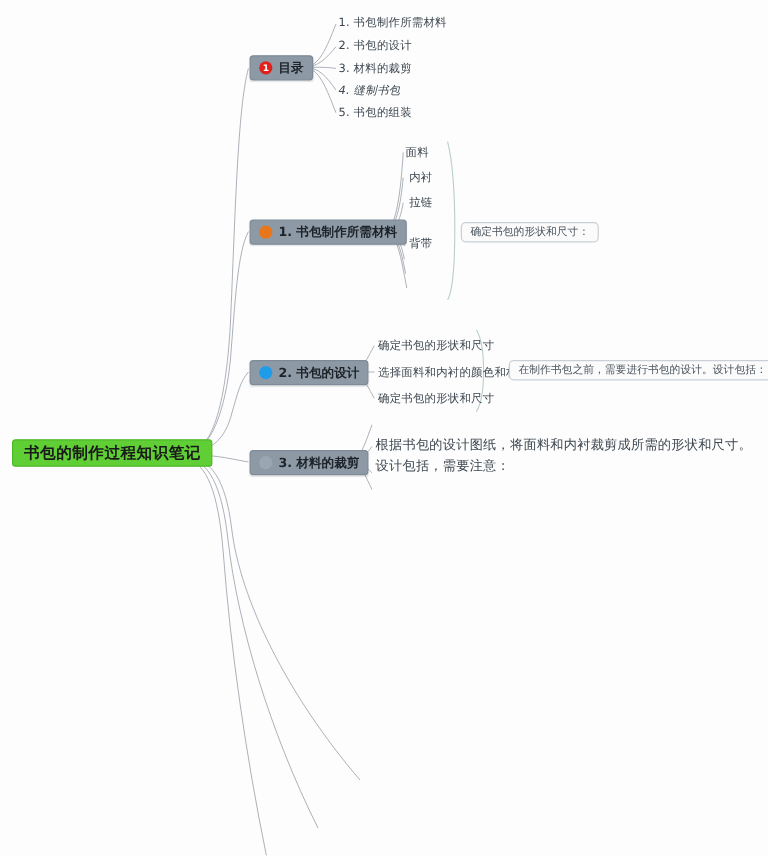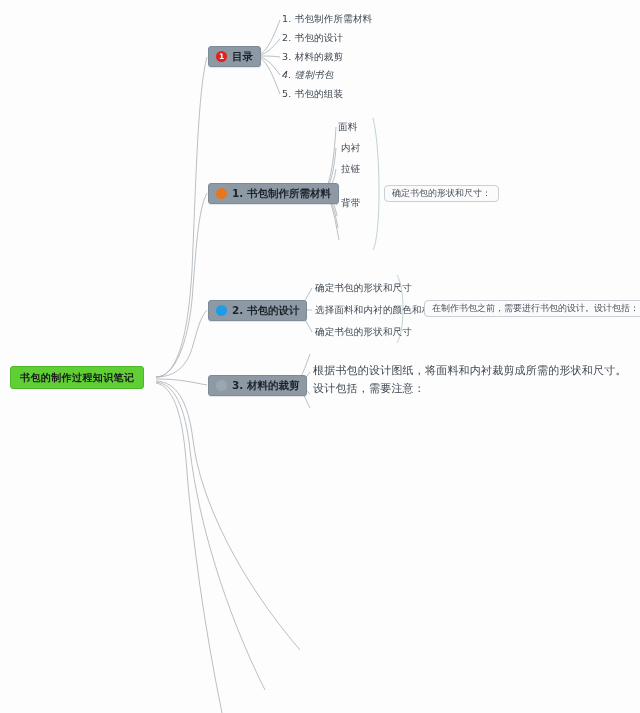--- a/index.html
+++ b/index.html
@@ -7,21 +7,21 @@
        font-family:"DejaVu Sans","Liberation Sans",sans-serif;}
   #canvas{position:absolute;left:0;top:0;width:640px;height:713px;}
   svg.edges{position:absolute;left:0;top:0;width:640px;height:713px;pointer-events:none;}
 
   .node{position:absolute;box-sizing:border-box;display:flex;align-items:center;
         white-space:nowrap;}
 
   
   .root{left:10px;top:366px;height:23px;padding:0 9px;
         background:#5fcf35;border:1px solid #4cb827;border-radius:3px;
-        color:#1a1a1a;font-size:10px;font-weight:bold;letter-spacing:.4px;}
+        color:#1a1a1a;font-size:13px;font-weight:bold;letter-spacing:.4px;}
 
   
   .main{height:21px;padding:0 7px;border-radius:3px;
         background:#8d9aa6;border:1px solid #7d8b98;
         color:#1d2329;font-size:10.5px;font-weight:bold;
         box-shadow:0 1px 1px rgba(0,0,0,.10);}
   .main .label{padding-left:2px;text-align:center;}
 
   .badge{width:11px;height:11px;border-radius:50%;flex:0 0 auto;
          display:flex;align-items:center;justify-content:center;

